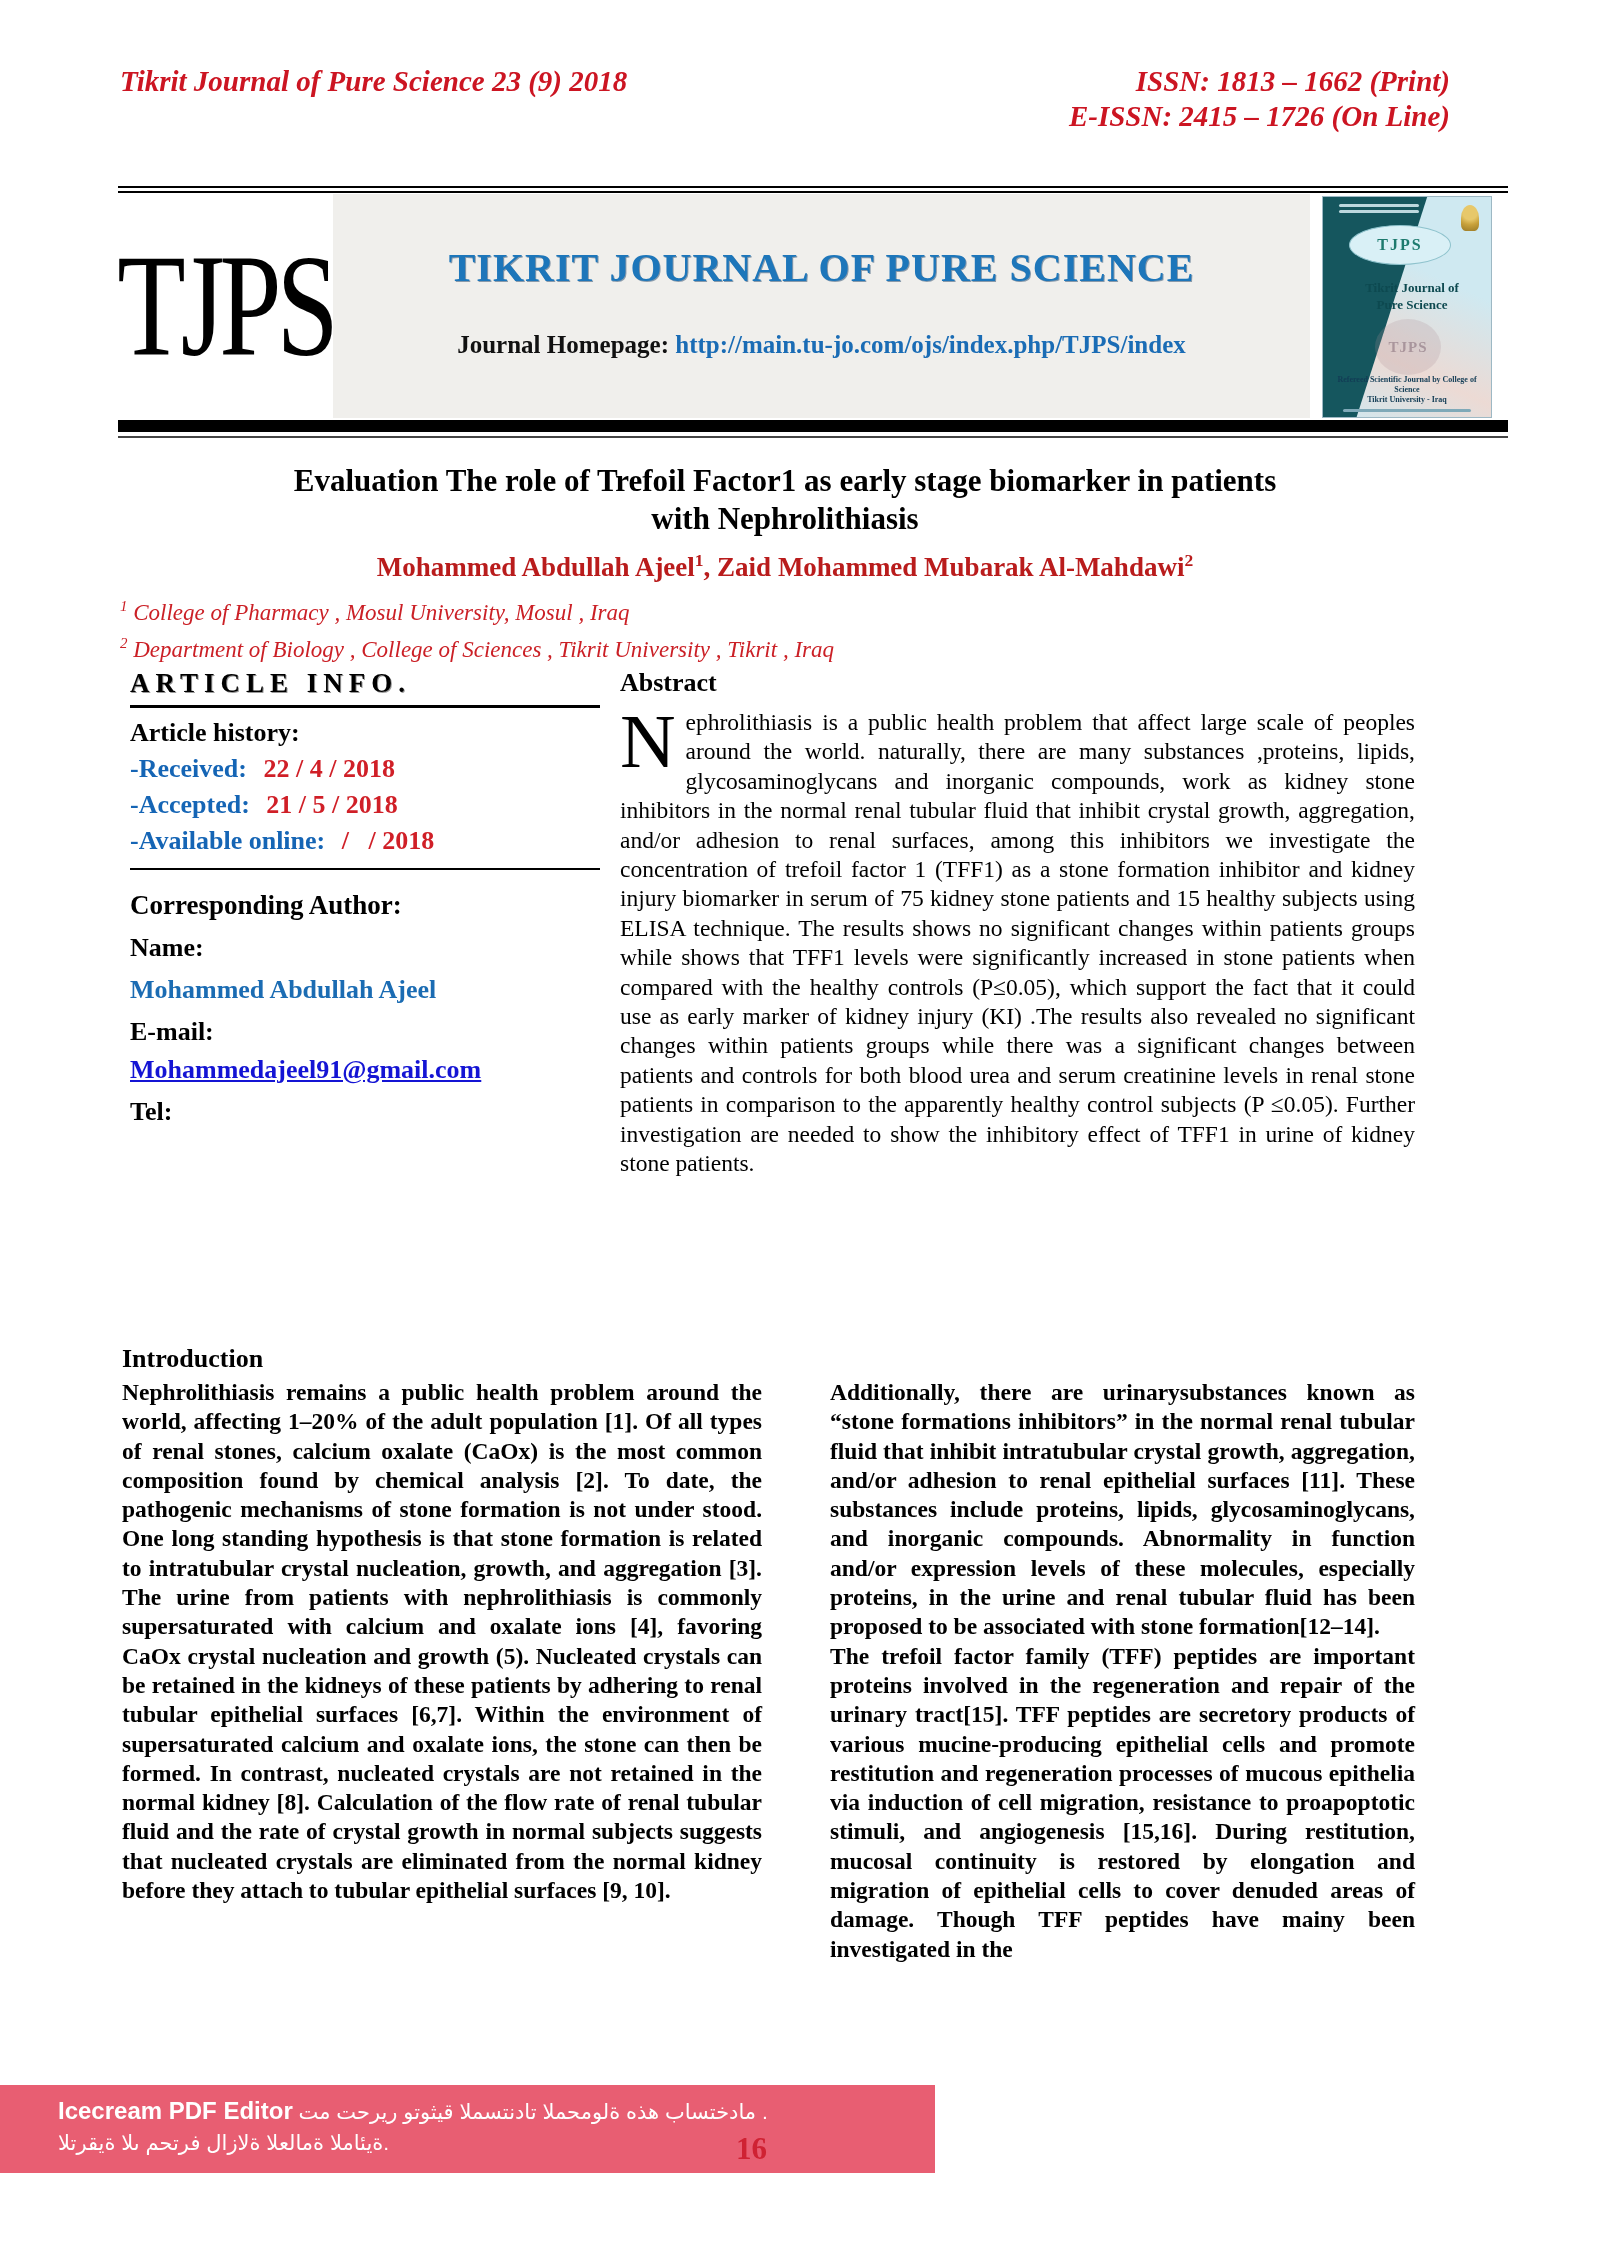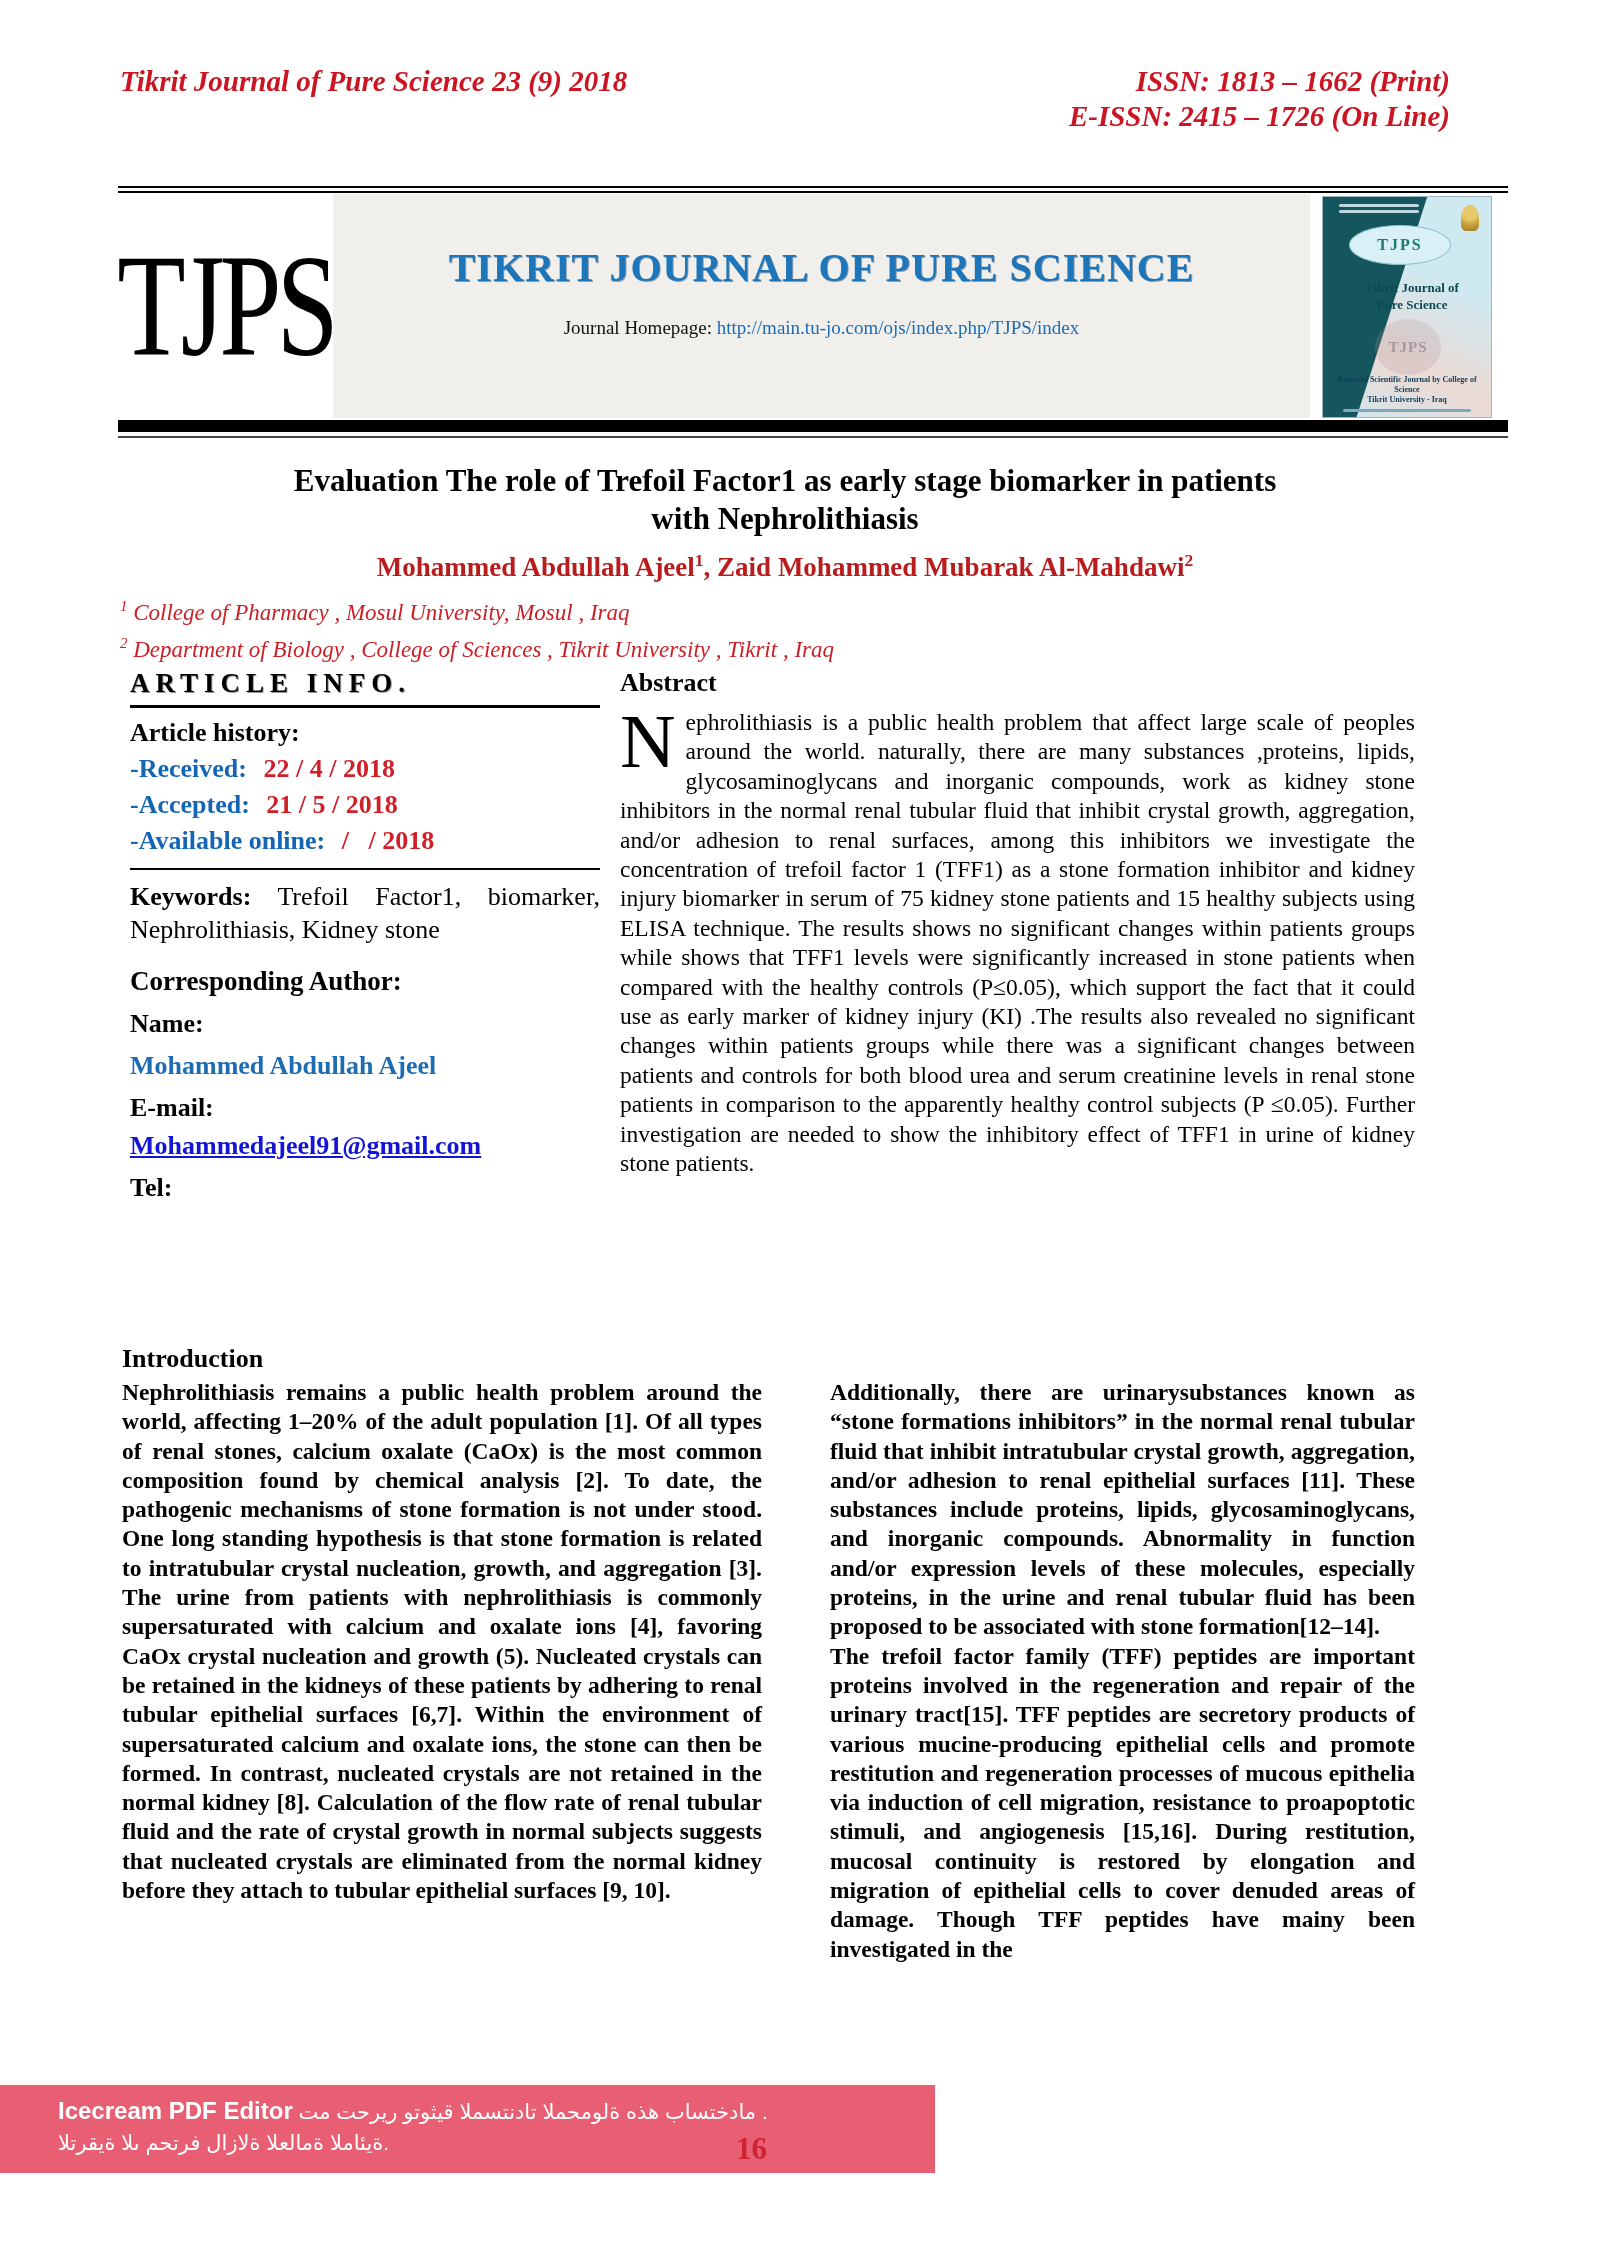--- a/index.html
+++ b/index.html
@@ -19,21 +19,21 @@
   .rule-thin{position:absolute;top:436px;left:118px;width:1390px;height:2px;background:#444;}
 
   
   .masthead{position:absolute;top:194px;left:118px;width:1390px;height:224px;}
   .logo-box{position:absolute;left:0;top:0;bottom:0;width:215px;background:#fff;
             display:flex;align-items:center;justify-content:center;overflow:hidden;}
   .logo-text{font-size:112px;font-weight:500;letter-spacing:-5px;transform:scaleY(1.3);line-height:1;}
   .gray-band{position:absolute;left:215px;right:198px;top:0;bottom:0;background:#f0efec;text-align:center;}
   .band-title{margin-top:50px;font-size:40px;font-weight:bold;color:#1d76ba;letter-spacing:1px;
               text-shadow:1px 1px 0 rgba(10,50,90,.45);text-align:center;}
-  .band-home{margin-top:26px;font-size:19px;font-weight:normal;color:#111;}
+  .band-home{margin-top:40px;font-size:25px;font-weight:bold;color:#111;}
   .band-home .url{color:#1a6cb5;}
 
   
   .cover{position:absolute;right:16px;top:2px;width:168px;height:220px;
          background:linear-gradient(205deg,#cfe9f1 35%,#ecdad4 70%,#cfe9f1 100%);
          border:1px solid #9db8c4;overflow:hidden;}
   .cover-teal{position:absolute;inset:0;background:#15565e;
               clip-path:polygon(0 0,62% 0,20% 100%,0 100%);}
   .cover-tinytext{position:absolute;left:16px;top:7px;width:80px;}
   .cover-tinytext div{height:3px;background:#bcd8de;margin-bottom:3px;border-radius:2px;}
@@ -173,21 +173,20 @@
       </div>
       <div class="date-line">
         <span class="lbl">-Accepted:</span>
         <span class="val">21 / 5 / 2018</span>
       </div>
       <div class="date-line">
         <span class="lbl">-Available online:</span>
         <span class="val">/   / 2018</span>
       </div>
       <div class="info-divider"></div>
-      <div class="kw"><span class="kw-label">Keywords:</span><span> Trefoil Factor1, biomarker, Nephrolithiasis, Kidney stone</span></div>
       <div class="corr">Corresponding Author:</div>
       <div class="plain-label">Name:</div>
       <div class="name-val">Mohammed Abdullah Ajeel</div>
       <div class="plain-label">E-mail:</div>
       <a class="email-val">Mohammedajeel91@gmail.com</a>
       <div class="plain-label">Tel:</div>
     </div>
     <div class="abs-col">
       <div class="abs-head">Abstract</div>
       <div class="abs-text"><span class="dropcap">N</span><span>ephrolithiasis is a public health problem that affect large scale of peoples around the world. naturally, there are many substances ,proteins, lipids, glycosaminoglycans and inorganic compounds, work as kidney stone inhibitors in the normal renal tubular fluid that inhibit crystal growth, aggregation, and/or adhesion to renal surfaces, among this inhibitors we investigate the concentration of trefoil factor 1 (TFF1) as a stone formation inhibitor and kidney injury biomarker in serum of 75 kidney stone patients and 15 healthy subjects using ELISA technique. The results shows no significant changes within patients groups  while shows that TFF1 levels were significantly increased in stone patients when compared with the healthy controls (P≤0.05), which support the fact that it could use as early marker of kidney injury (KI) .The results also revealed no significant changes within patients groups while there was a significant changes between patients and controls for both blood urea and serum creatinine levels in renal stone  patients in comparison to the apparently healthy control subjects (P ≤0.05). Further investigation are needed to show the inhibitory effect of TFF1 in urine of kidney stone patients.</span></div>

